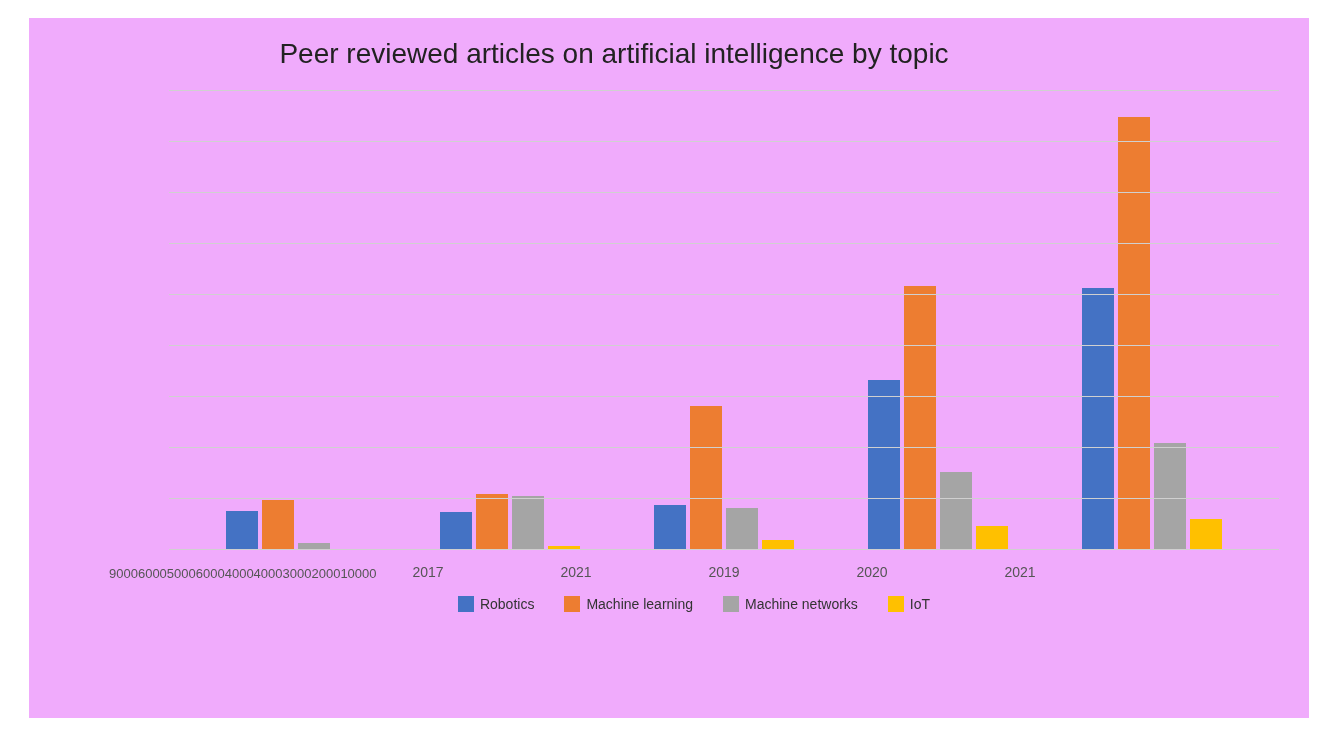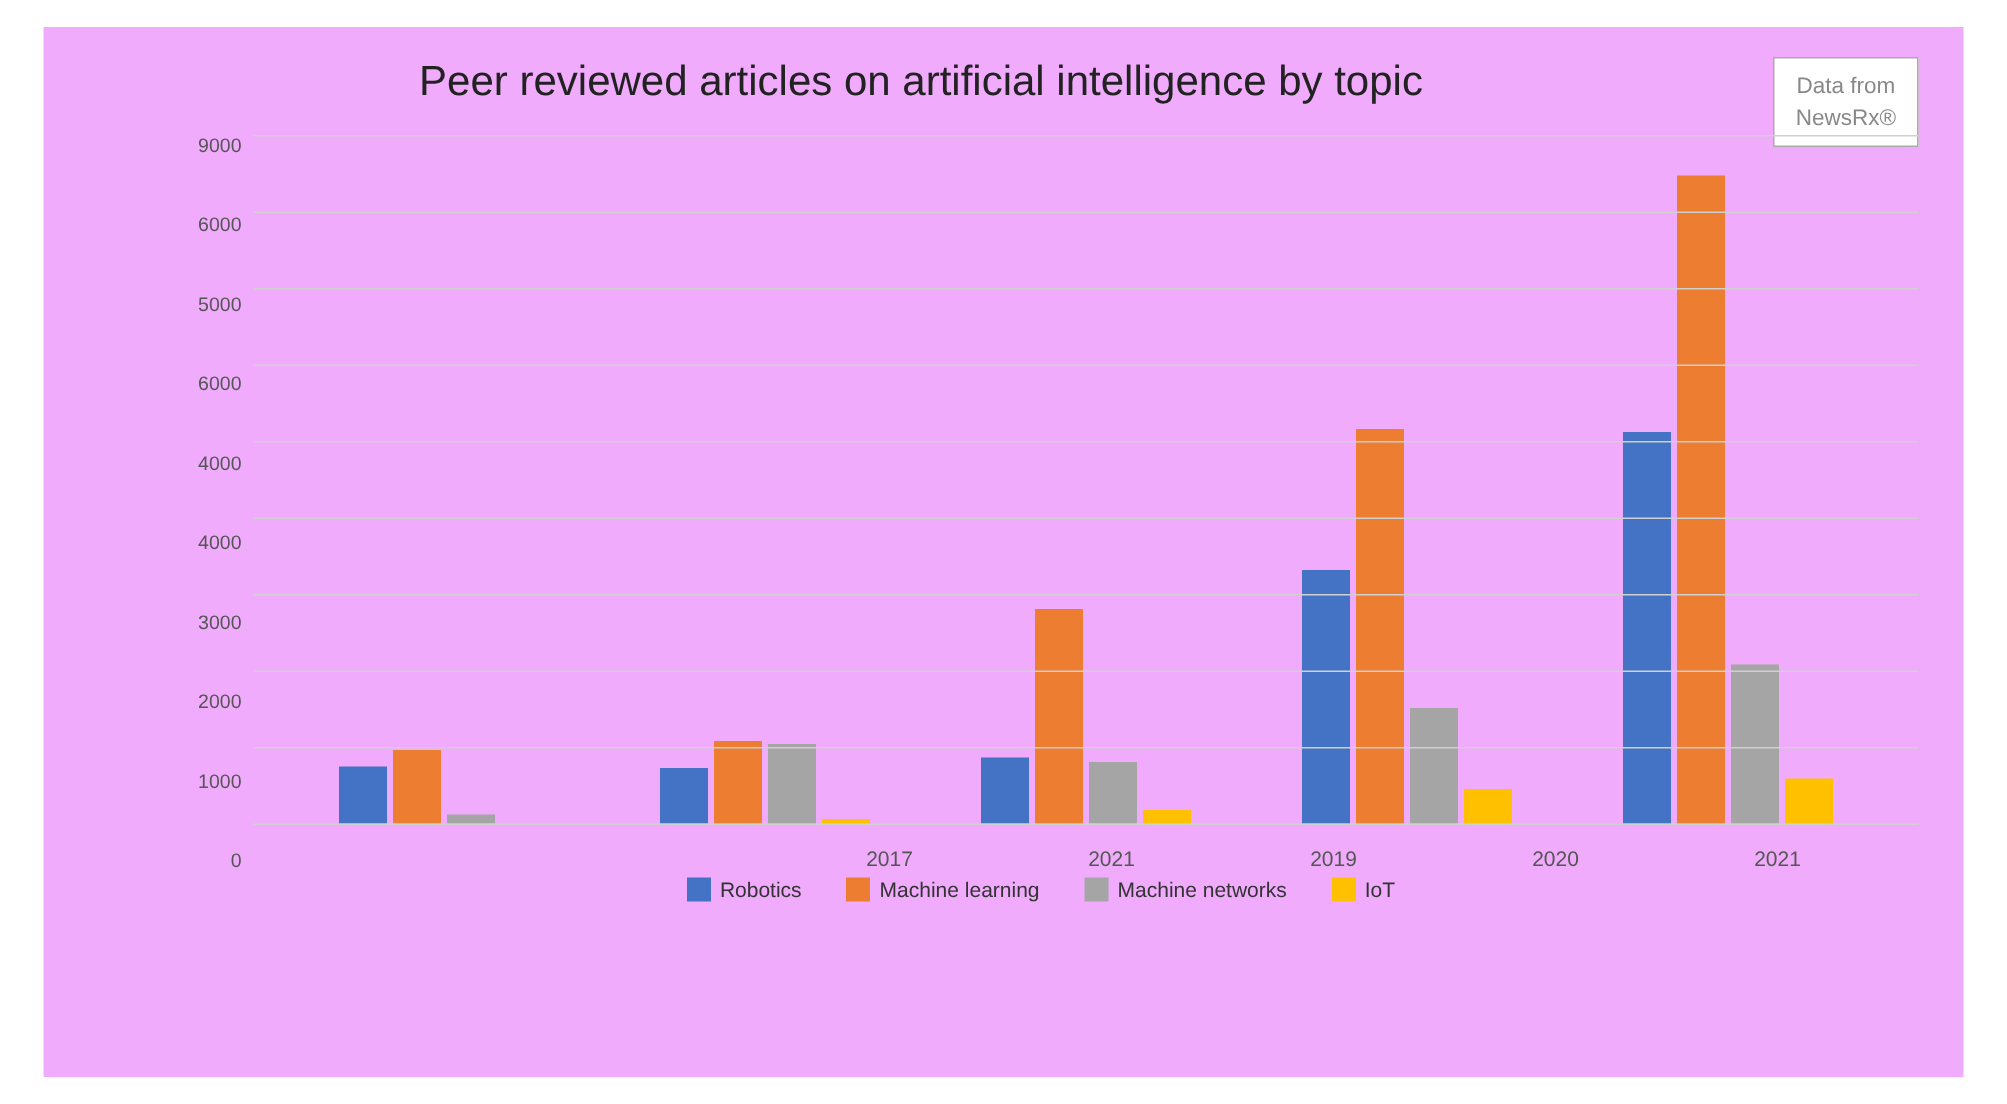--- a/index.html
+++ b/index.html
@@ -45,21 +45,21 @@
       height: 490px;
     }
     
     .y-axis {
       position: absolute;
       left: 0;
       top: 0;
       bottom: 0;
       width: 60px;
       display: flex;
-      flex-direction: column;
+      flex-direction: row;
       justify-content: space-between;
       align-items: flex-end;
       padding-right: 8px;
     }
     .y-label {
       font-size: 13px;
       color: #555;
       line-height: 1;
     }
     .plot-area {
@@ -103,58 +103,55 @@
     .bar {
       width: 32px;
       border-radius: 0;
     }
     
     .legend {
       display: flex;
       justify-content: center;
       align-items: center;
       gap: 30px;
-      margin-top: 5px;
+      margin-top: 16px;
     }
     .legend-item {
       display: flex;
       align-items: center;
       gap: 6px;
       font-size: 14px;
       color: #333;
     }
     .legend-color {
       width: 16px;
       height: 16px;
     }
     .x-labels {
       position: absolute;
       left: 60px;
       right: 0;
       bottom: 0;
       display: flex;
-      justify-content: flex-end;
+      justify-content: center;
       padding: 0 20px;
     }
     .x-label {
       font-size: 14px;
       color: #555;
       text-align: center;
       width: 148px;
     }
   </style>
 </head>
 <body>
 
 <div class="chart-container">
   <h1 class="chart-title">Peer reviewed articles on artificial intelligence by topic</h1>
 
-  <div class="data-source-box">
-    <span>Data from<br>NewsRx®</span>
-  </div>
 
   <div class="chart-area">
 
     <div class="y-axis" id="y-axis">
         <div class="y-label">9000</div>
         <div class="y-label">6000</div>
         <div class="y-label">5000</div>
         <div class="y-label">6000</div>
         <div class="y-label">4000</div>
         <div class="y-label">4000</div>

